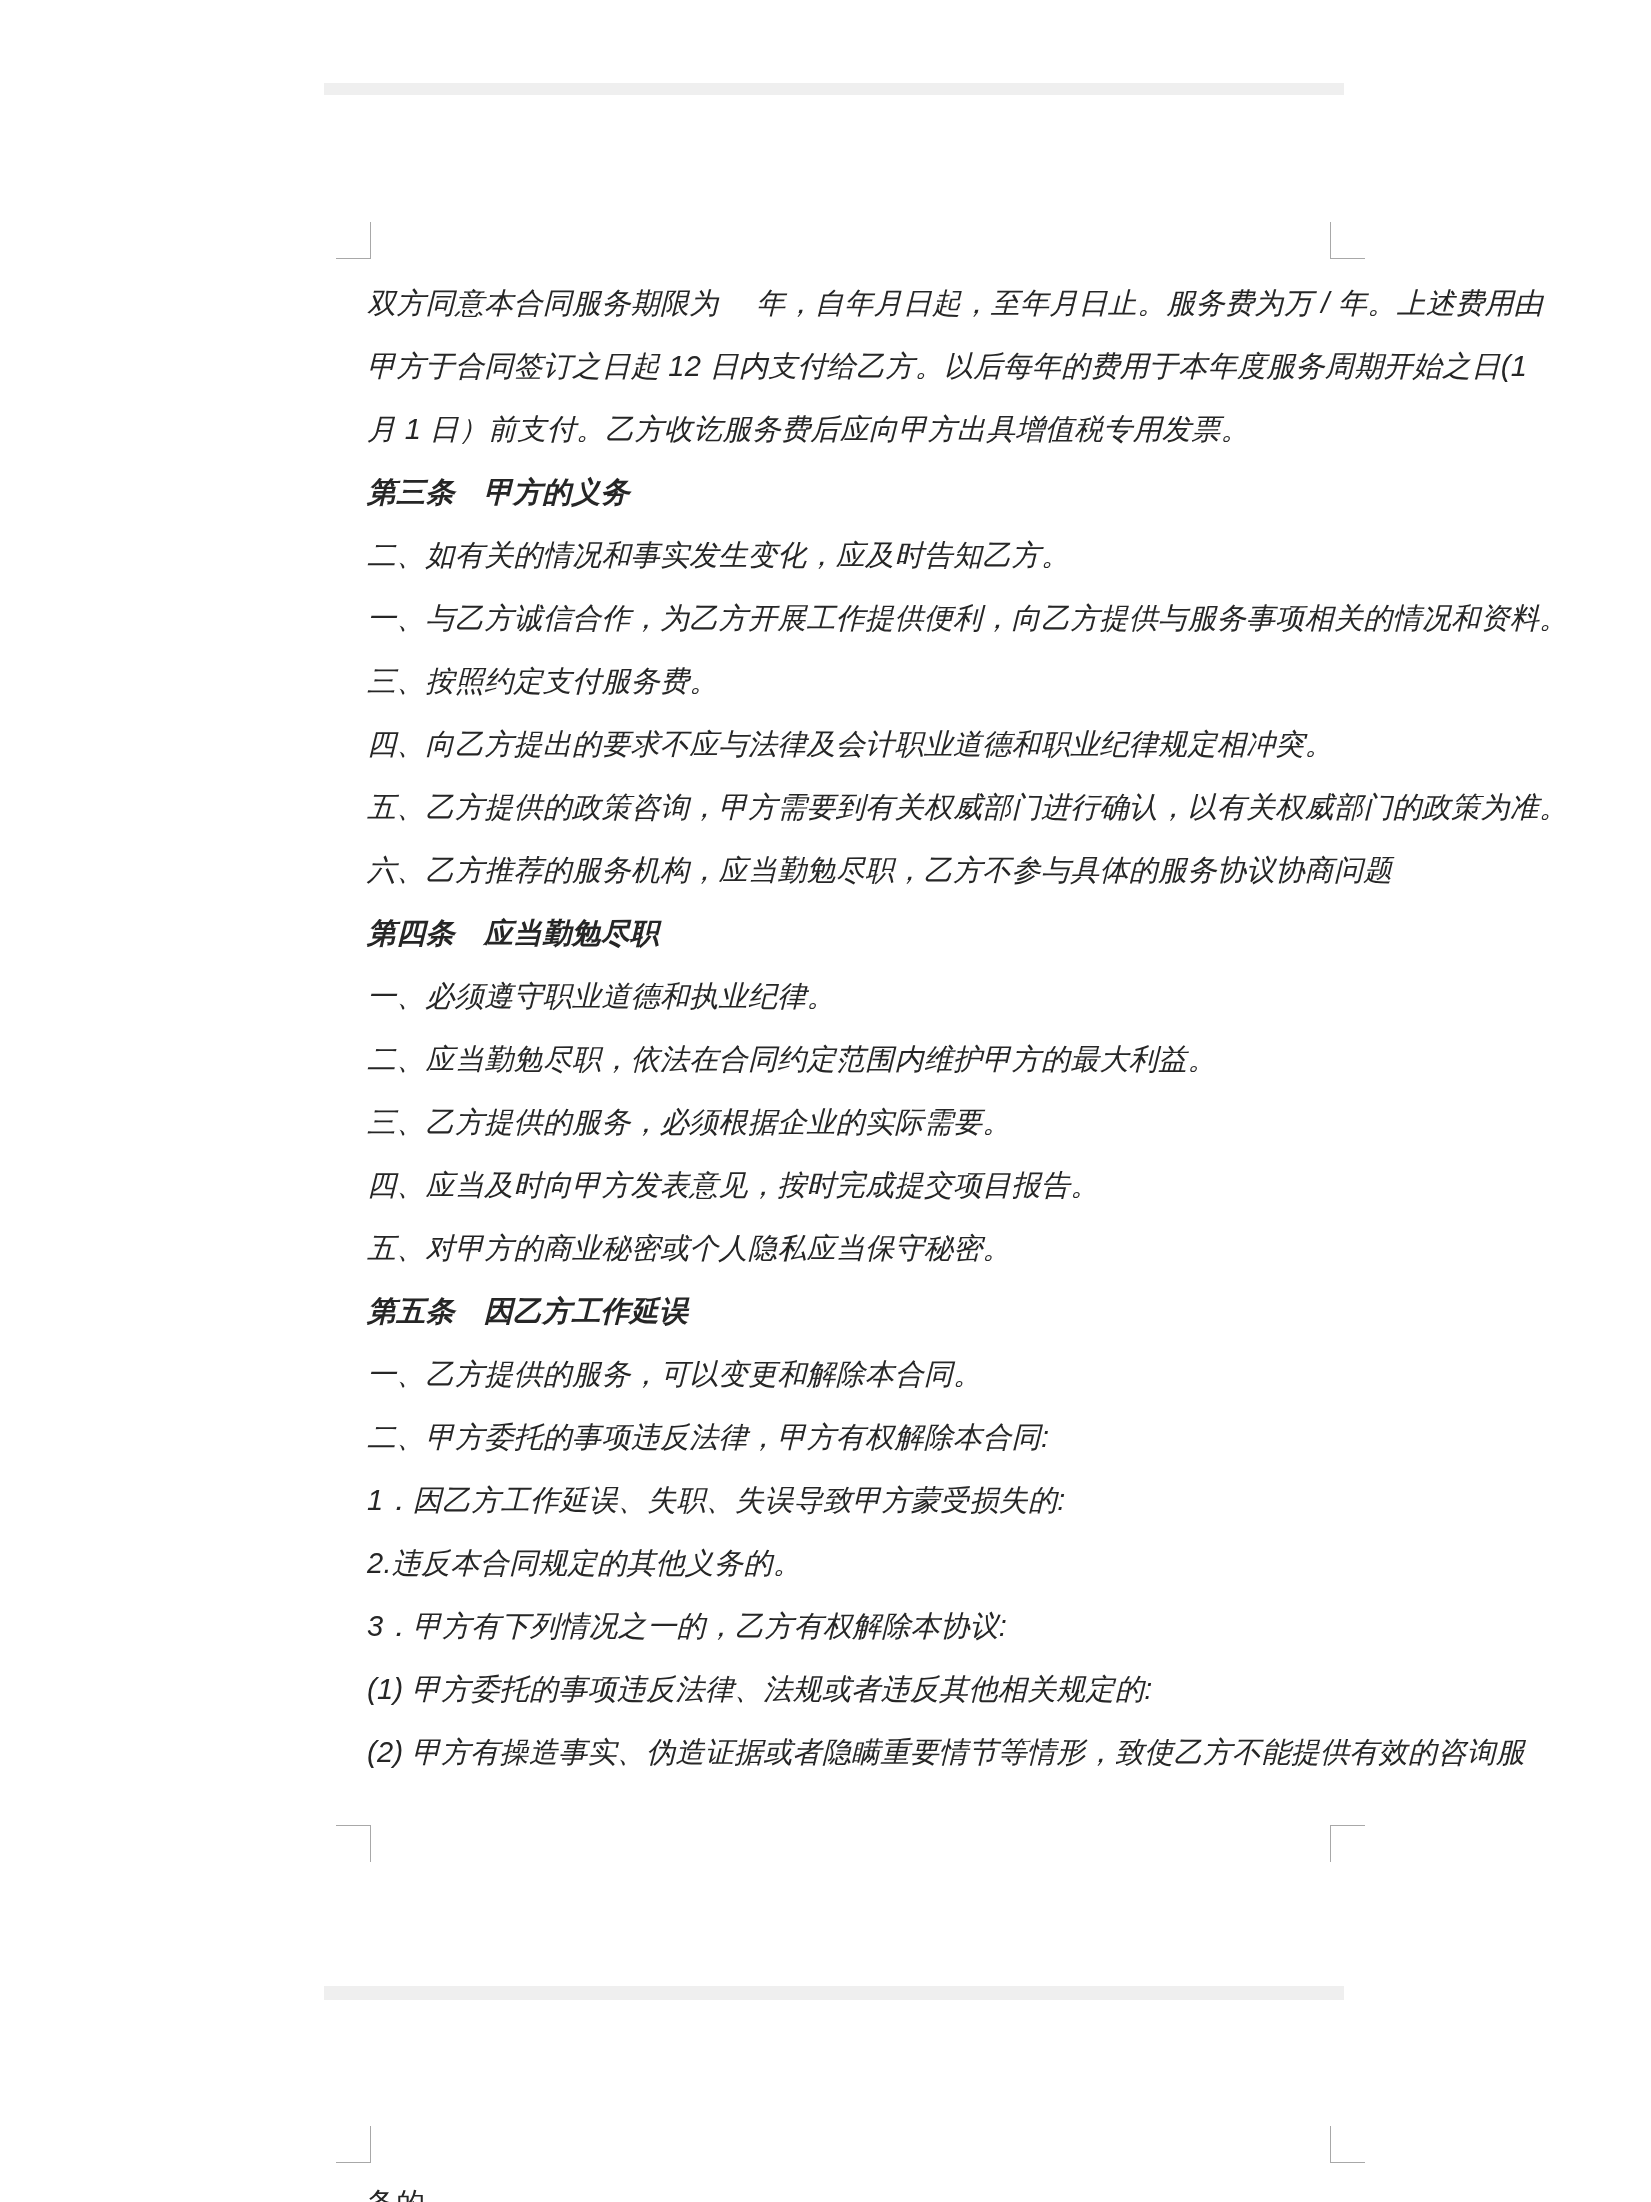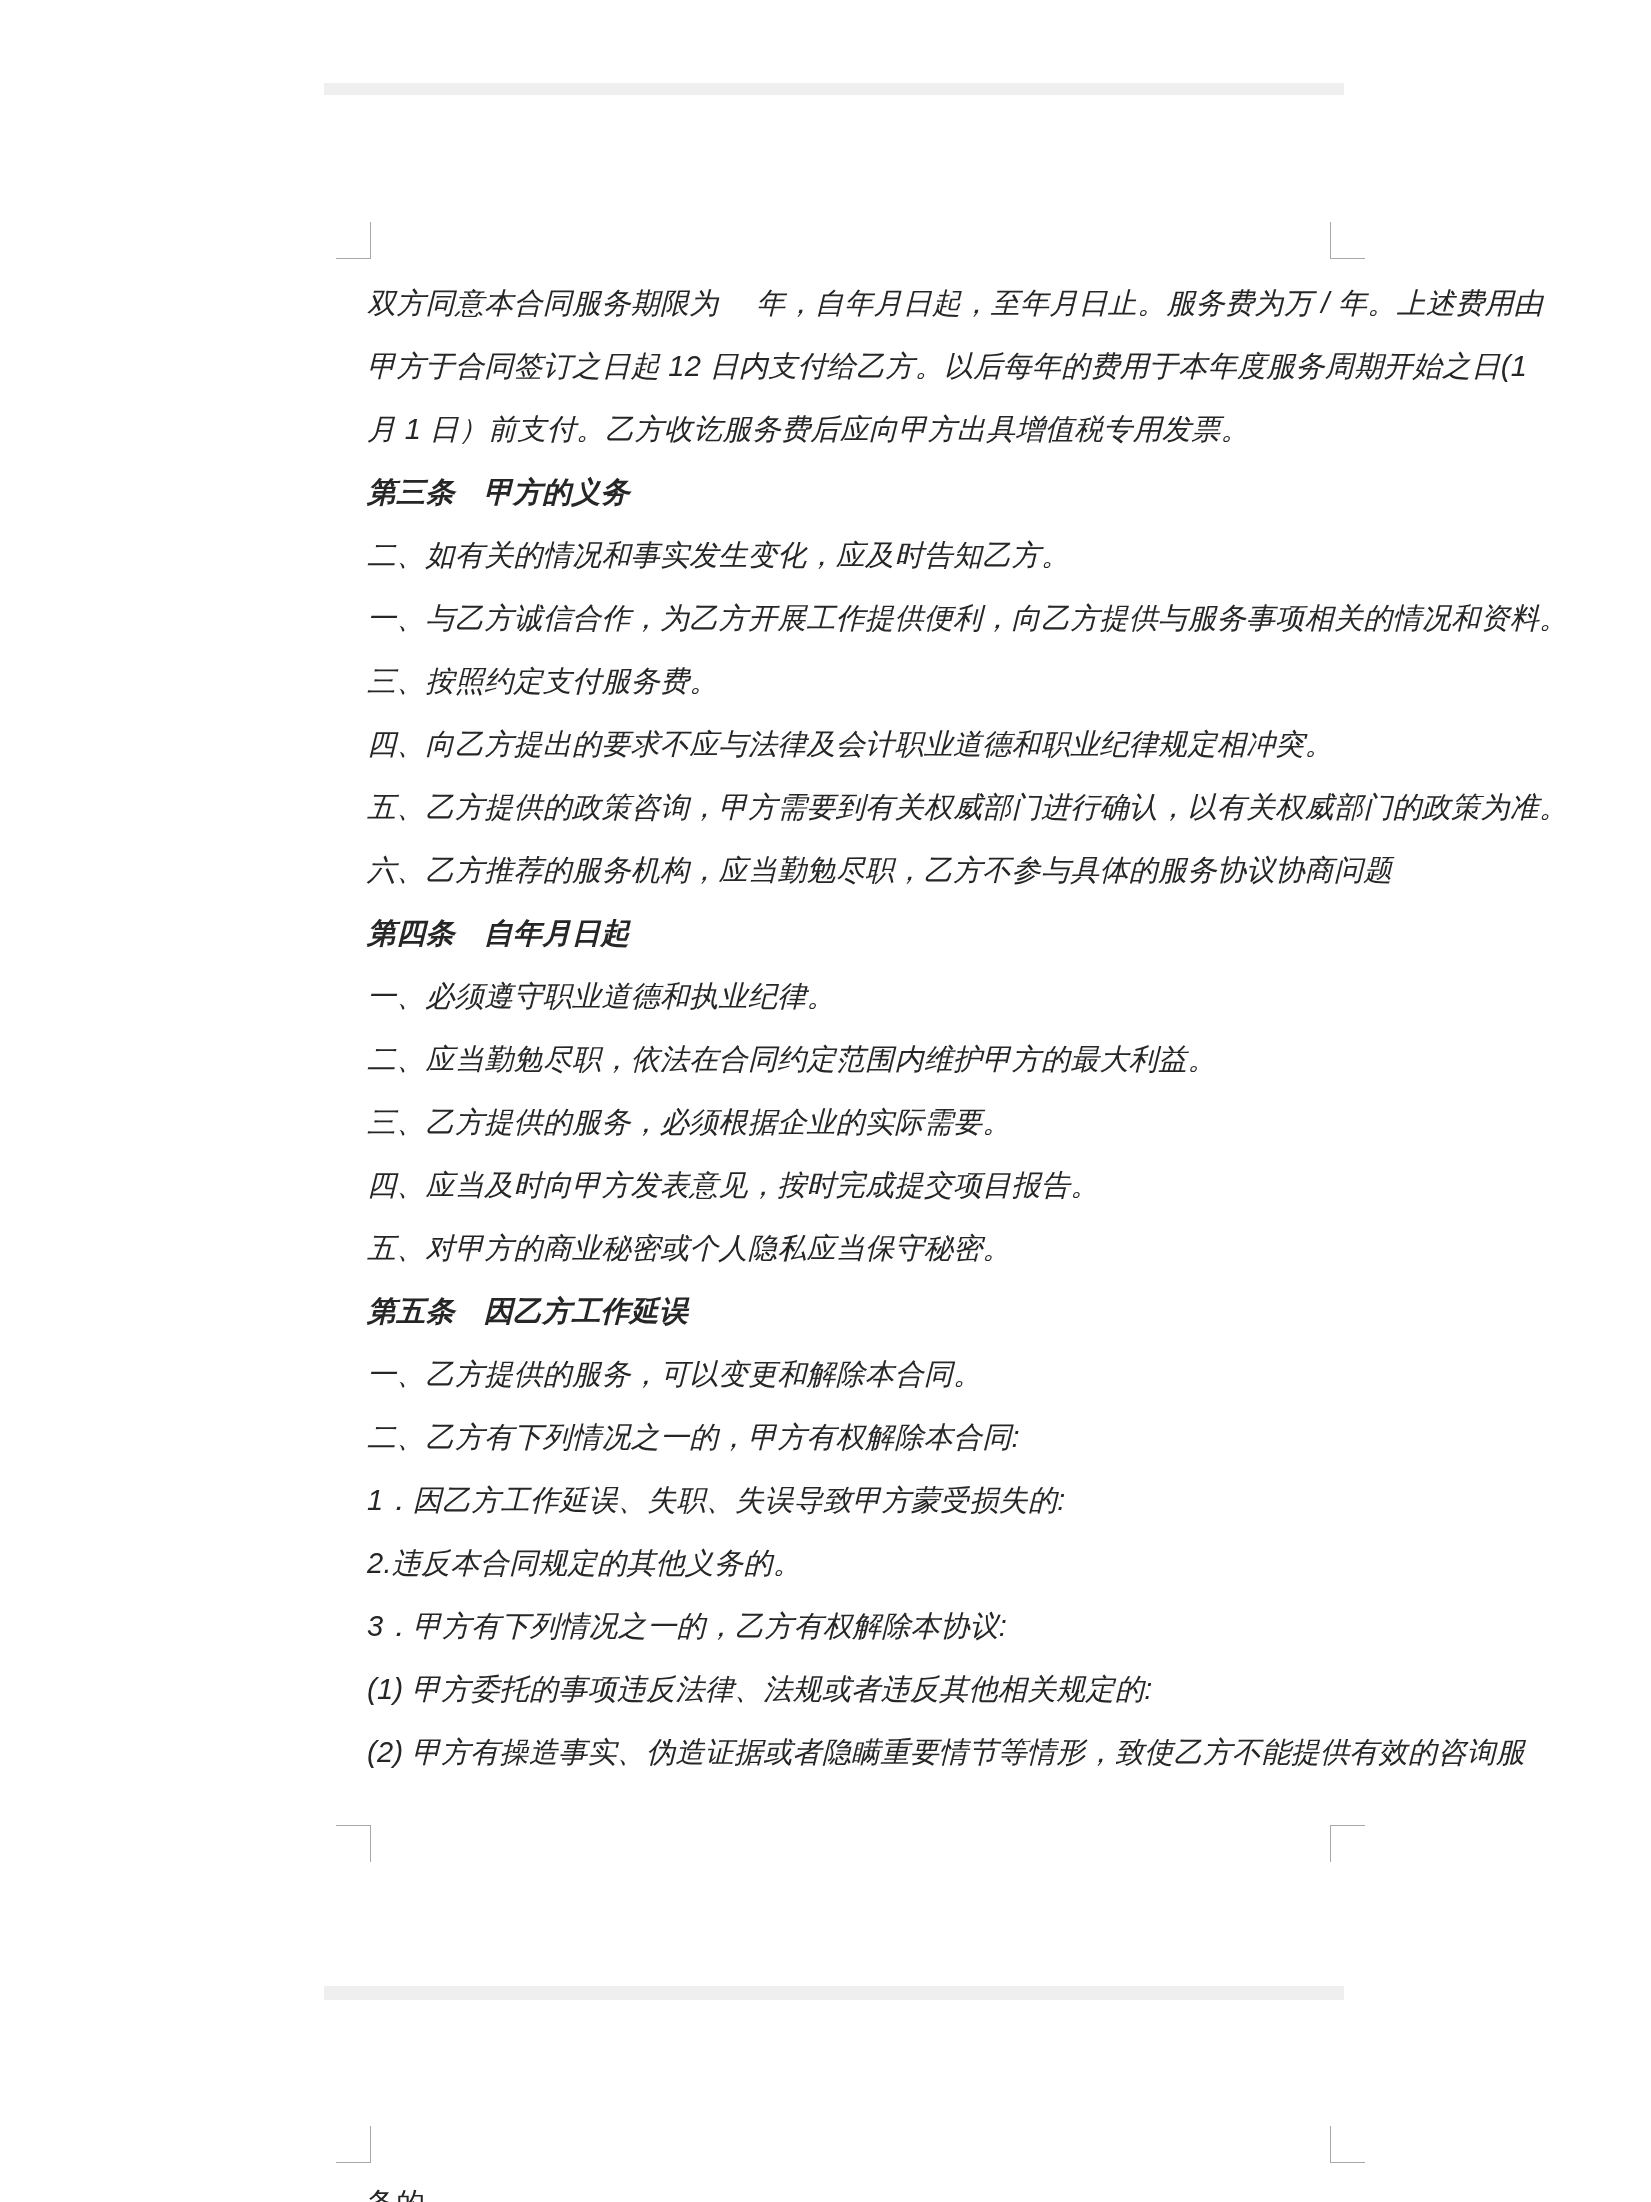--- a/index.html
+++ b/index.html
@@ -64,29 +64,29 @@
       <div class="doc-line">双方同意本合同服务期限为　 年，自年月日起，至年月日止。服务费为万 / 年。上述费用由</div>
       <div class="doc-line">甲方于合同签订之日起 12 日内支付给乙方。以后每年的费用于本年度服务周期开始之日(1</div>
       <div class="doc-line">月 1 日）前支付。乙方收讫服务费后应向甲方出具增值税专用发票。</div>
       <div class="doc-line heading">第三条　甲方的义务</div>
       <div class="doc-line">二、如有关的情况和事实发生变化，应及时告知乙方。</div>
       <div class="doc-line">一、与乙方诚信合作，为乙方开展工作提供便利，向乙方提供与服务事项相关的情况和资料。</div>
       <div class="doc-line">三、按照约定支付服务费。</div>
       <div class="doc-line">四、向乙方提出的要求不应与法律及会计职业道德和职业纪律规定相冲突。</div>
       <div class="doc-line">五、乙方提供的政策咨询，甲方需要到有关权威部门进行确认，以有关权威部门的政策为准。</div>
       <div class="doc-line">六、乙方推荐的服务机构，应当勤勉尽职，乙方不参与具体的服务协议协商问题</div>
-      <div class="doc-line heading">第四条　自年月日起</div>
+      <div class="doc-line heading">第四条　应当勤勉尽职</div>
       <div class="doc-line">一、必须遵守职业道德和执业纪律。</div>
       <div class="doc-line">二、应当勤勉尽职，依法在合同约定范围内维护甲方的最大利益。</div>
       <div class="doc-line">三、乙方提供的服务，必须根据企业的实际需要。</div>
       <div class="doc-line">四、应当及时向甲方发表意见，按时完成提交项目报告。</div>
       <div class="doc-line">五、对甲方的商业秘密或个人隐私应当保守秘密。</div>
       <div class="doc-line heading">第五条　因乙方工作延误</div>
       <div class="doc-line">一、乙方提供的服务，可以变更和解除本合同。</div>
-      <div class="doc-line">二、乙方有下列情况之一的，甲方有权解除本合同:</div>
+      <div class="doc-line">二、甲方委托的事项违反法律，甲方有权解除本合同:</div>
       <div class="doc-line">1．因乙方工作延误、失职、失误导致甲方蒙受损失的:</div>
       <div class="doc-line">2.违反本合同规定的其他义务的。</div>
       <div class="doc-line">3．甲方有下列情况之一的，乙方有权解除本协议:</div>
       <div class="doc-line">(1) 甲方委托的事项违反法律、法规或者违反其他相关规定的:</div>
       <div class="doc-line">(2) 甲方有操造事实、伪造证据或者隐瞒重要情节等情形，致使乙方不能提供有效的咨询服</div>
     </div>
 
   <div class="page-gap gap-bottom"></div>
 
   <div class="crop tl p2-tl"></div>

